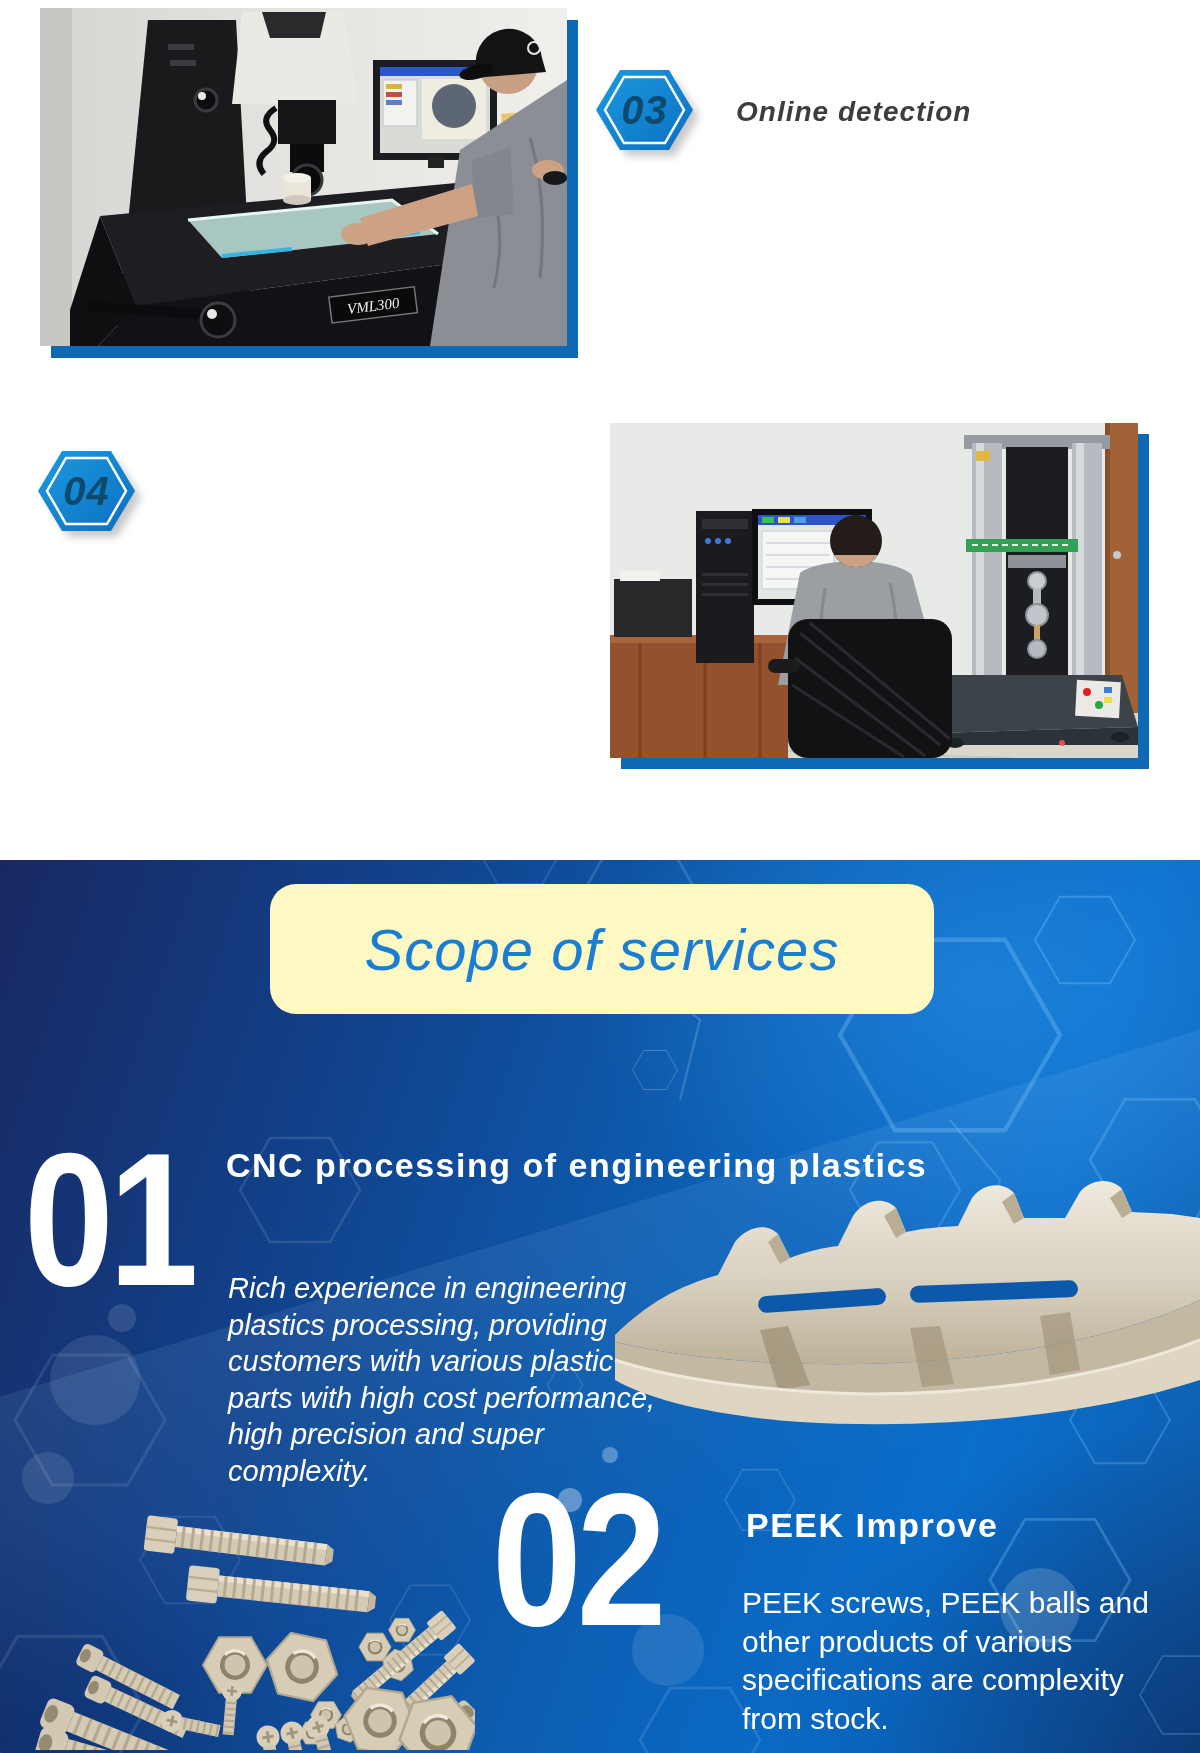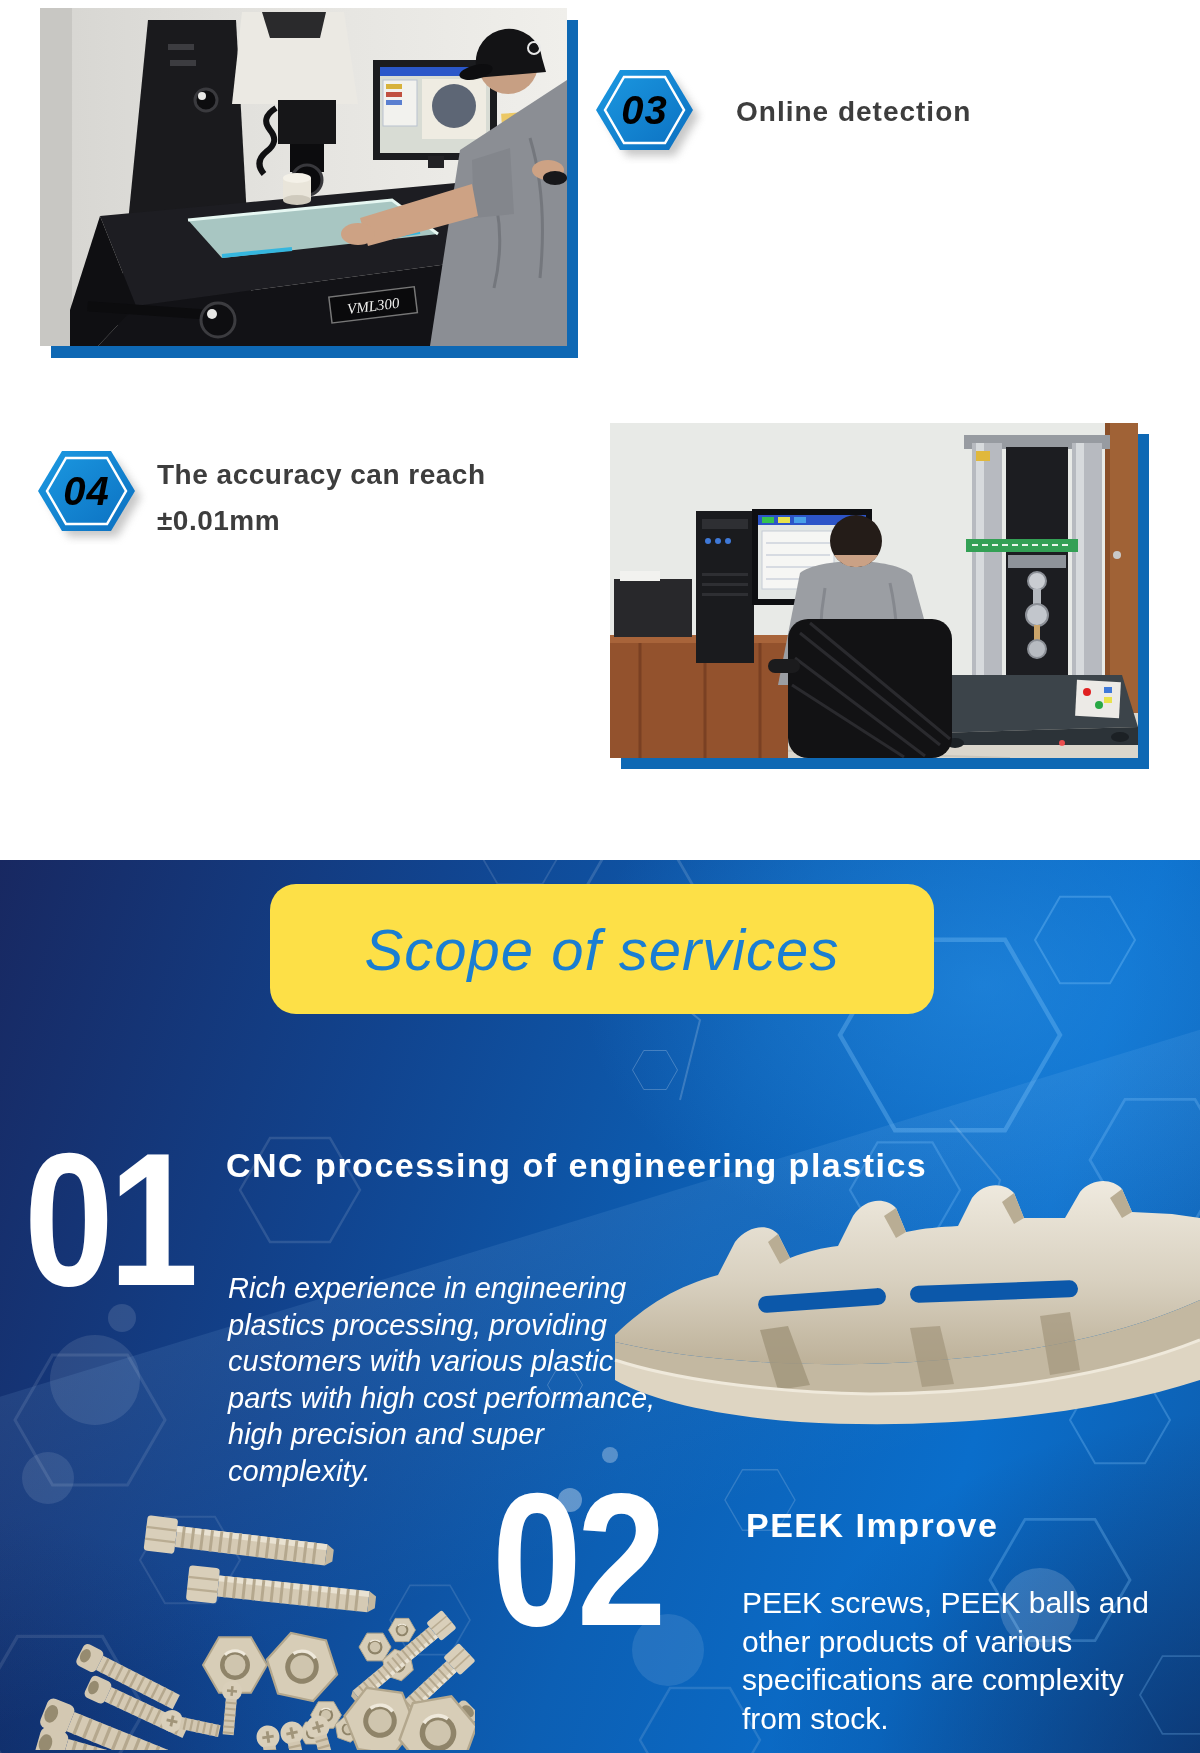--- a/index.html
+++ b/index.html
@@ -17,23 +17,23 @@
   #photo2{left:610px;top:423px;width:528px;height:335px;}
   .photo svg{display:block;width:100%;height:100%;}
 
   .badge{position:absolute;width:110px;height:96px;}
   #badge1{left:596px;top:68px;}
   #badge2{left:38px;top:449px;}
   .badge svg{position:absolute;left:0;top:0;}
   .badge .num{
     position:absolute;left:0;top:0;width:97px;height:84px;
     display:flex;align-items:center;justify-content:center;
-    color:#000000;font-size:40px;font-weight:700;font-style:italic;letter-spacing:1px;
-  }
-  .step-title{position:absolute;color:#3d3d3d;font-weight:700;white-space:pre-line;}
+    color:#0c4a6e;font-size:40px;font-weight:700;font-style:italic;letter-spacing:1px;
+  }
+  .step-title{position:absolute;color:#3d3d3d;font-weight:700;white-space:pre-line;font-style:italic;}
   #title1{left:736px;top:96px;font-size:28px;letter-spacing:1px;}
   #title2{left:157px;top:452px;font-size:28px;line-height:46px;letter-spacing:0.5px;}
   .step-body{position:absolute;color:#7d7d7d;font-size:23px;line-height:47px;letter-spacing:0.4px;white-space:pre-line;}
   #body1{left:707px;top:141px;}
   #body2{left:113px;top:567px;}
 
   
   .blue-section{
     position:absolute;left:0;top:860px;width:1200px;height:893px;
     background:
@@ -43,21 +43,21 @@
       linear-gradient(108deg,#182861 0%,#11448f 30%,#0c5fb4 55%,#0a6ecb 78%,#0f5cab 100%);
   }
   .blue-section svg.pattern{position:absolute;left:0;top:0;}
   .streak{
     position:absolute;left:-250px;top:330px;width:1900px;height:320px;
     background:linear-gradient(rgba(160,210,255,0.10), rgba(160,210,255,0));
     transform:rotate(-17deg);
   }
   .scope-box{
     position:absolute;left:270px;top:884px;width:664px;height:130px;
-    background:#fde047;border-radius:26px;
+    background:#fef9c3;border-radius:26px;
     display:flex;align-items:center;justify-content:center;
   }
   .scope-title{color:#1a7ed2;font-size:58px;font-style:italic;letter-spacing:1px;}
 
   .big-num{
     position:absolute;color:#ffffff;font-weight:700;
     font-size:190px;line-height:190px;letter-spacing:-6px;
     transform:scaleX(0.85);transform-origin:left top;
   }
   #num1{left:24px;top:1124px;}
@@ -186,22 +186,20 @@
         <filter id="bf2" x="-30%" y="-30%" width="160%" height="160%">
             <feGaussianBlur stdDeviation="4"></feGaussianBlur>
           </filter>
       </defs>
       <polygon points="8,48 31,12 79,12 103,48 79,88 31,88" fill="#9a9a9a" opacity="0.55" filter="url(#bf2)"></polygon>
       <polygon points="0,42 24,2 73,2 97,42 73,82 24,82" fill="url(#bg2)"></polygon>
       <polygon points="9,42 28,9 69,9 88,42 69,75 28,75" fill="none" stroke="#ffffff" stroke-width="2.5"></polygon>
     </svg>
     <span class="num">04</span>
   </div>
-  <h2 class="step-title" id="title2">The accuracy can reach
-±0.01mm</h2>
 
   <div class="accent" id="accent2"></div>
   <div class="photo" id="photo2">
     <svg viewBox="0 0 528 335">
       <rect width="528" height="335" fill="#e8eae7"></rect>
       <polygon points="0,298 528,268 528,335 0,335" fill="#dad6cc"></polygon>
       <path d="M60,310 L528,282 M0,322 L400,335" stroke="#cac6bc" stroke-width="2"></path>
       <rect x="499" y="0" width="29" height="290" fill="#a06236"></rect>
       <rect x="495" y="0" width="5" height="290" fill="#8a4f28"></rect>
       <circle cx="507" cy="132" r="4" fill="#c9c9c9"></circle>

